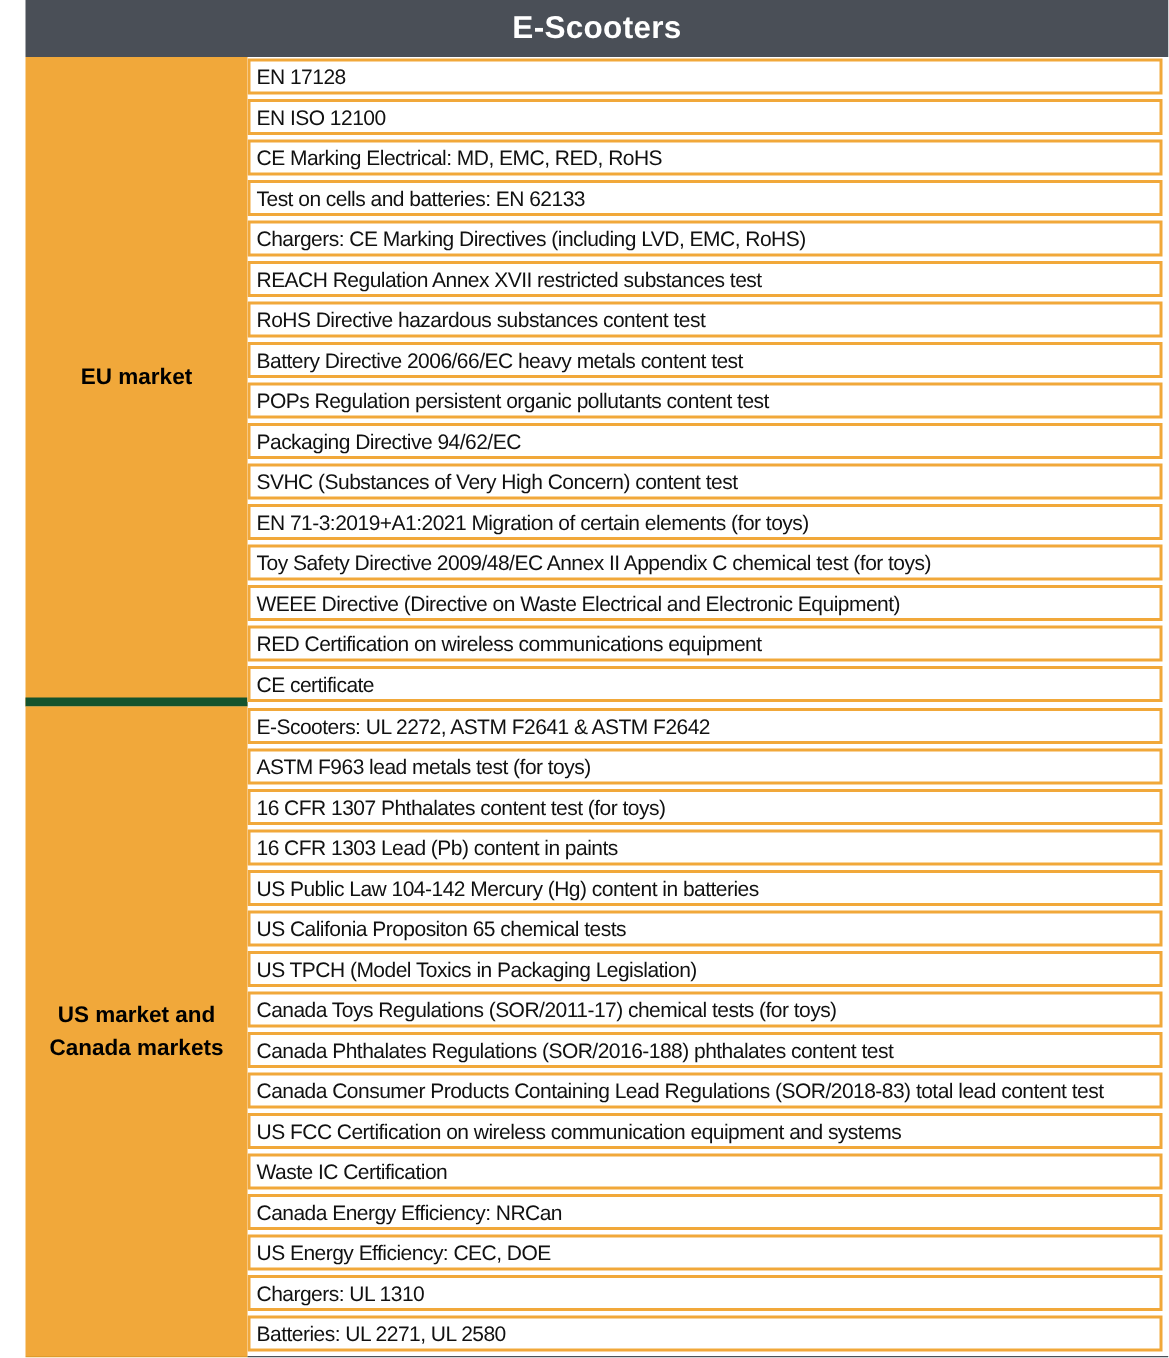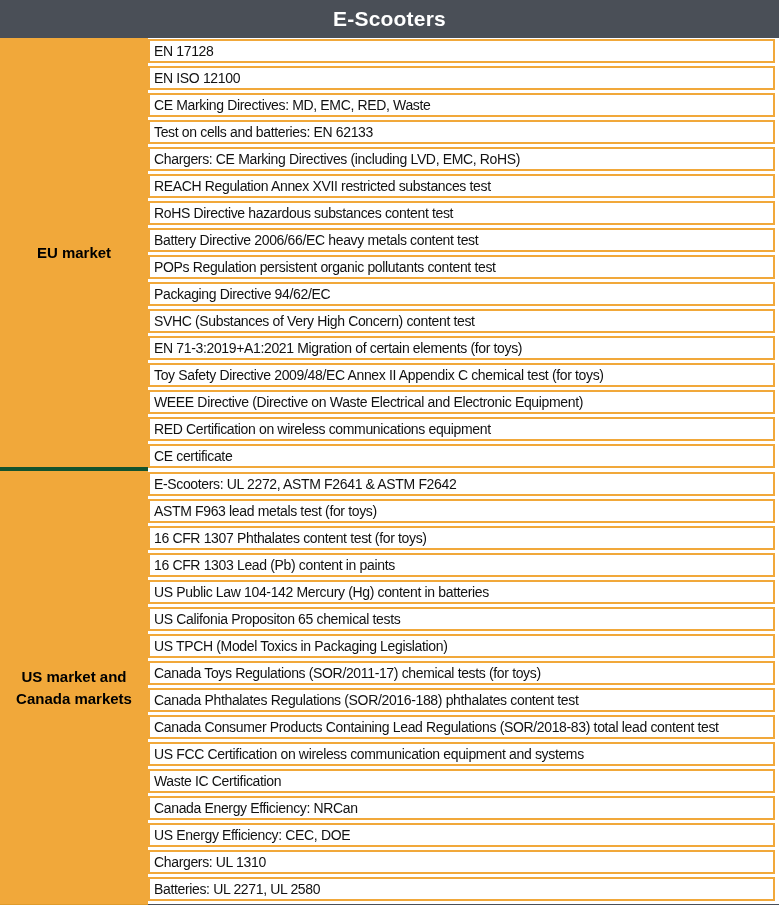--- a/index.html
+++ b/index.html
@@ -1,28 +1,28 @@
 <!DOCTYPE html>
 <html style="--header-bg: #4a4f57; --orange: #f1a83a;"><head>
 <meta charset="utf-8">
 <style>
   * { margin:0; padding:0; box-sizing:border-box; }
   html,body { width:779px; height:905px; overflow:hidden; background:#fff;
     font-family:"Liberation Sans", sans-serif; }
-  .table-wrap { width:779px; height:905px; display:flex; flex-direction:column; }
+  .table-wrap { width:779px; height:905px; display:flex; flex-direction:column;padding-left:17px; }
 
   .title-bar { height:38px; background:var(--header-bg,#4a4f57); color:#fff;
     display:flex; align-items:center; justify-content:center;
     font-size:21px; font-weight:bold; letter-spacing:0.2px; flex:0 0 auto; }
 
   .section { display:flex; flex:0 0 auto; }
   .label-cell { width:148px; background:var(--orange,#f1a83a); color:#000;
     display:flex; align-items:center; justify-content:center; text-align:center;
     font-size:15px; font-weight:bold; line-height:1.45; white-space:pre-line; }
-  .section.first .label-cell { border-bottom:4px solid #14532d; }
+  .section.first .label-cell { border-bottom:6px solid #14532d; }
 
   .rows { flex:1; padding:1px 4px 0 0; }
   .row { height:24px; margin-bottom:3px; background:#fff;
     border:2px solid var(--orange,#f1a83a);
     display:flex; align-items:center; padding-left:4px; overflow:hidden; }
   .row span { font-size:14px; color:#111; letter-spacing:-0.35px; white-space:nowrap; }
 
   .footer-strip { flex:1; display:flex; }
   .footer-left { width:148px; background:#e09b2c; }
   .footer-right { flex:1; background:var(--header-bg,#4a4f57); }
@@ -36,21 +36,21 @@
       <div class="section first">
         <div class="label-cell">EU market</div>
         <div class="rows">
           <div class="row">
             <span>EN 17128</span>
           </div>
           <div class="row">
             <span>EN ISO 12100</span>
           </div>
           <div class="row">
-            <span>CE Marking Directives: MD, EMC, RED, Waste</span>
+            <span>CE Marking Electrical: MD, EMC, RED, RoHS</span>
           </div>
           <div class="row">
             <span>Test on cells and batteries: EN 62133</span>
           </div>
           <div class="row">
             <span>Chargers: CE Marking Directives (including LVD, EMC, RoHS)</span>
           </div>
           <div class="row">
             <span>REACH Regulation Annex XVII restricted substances test</span>
           </div>

